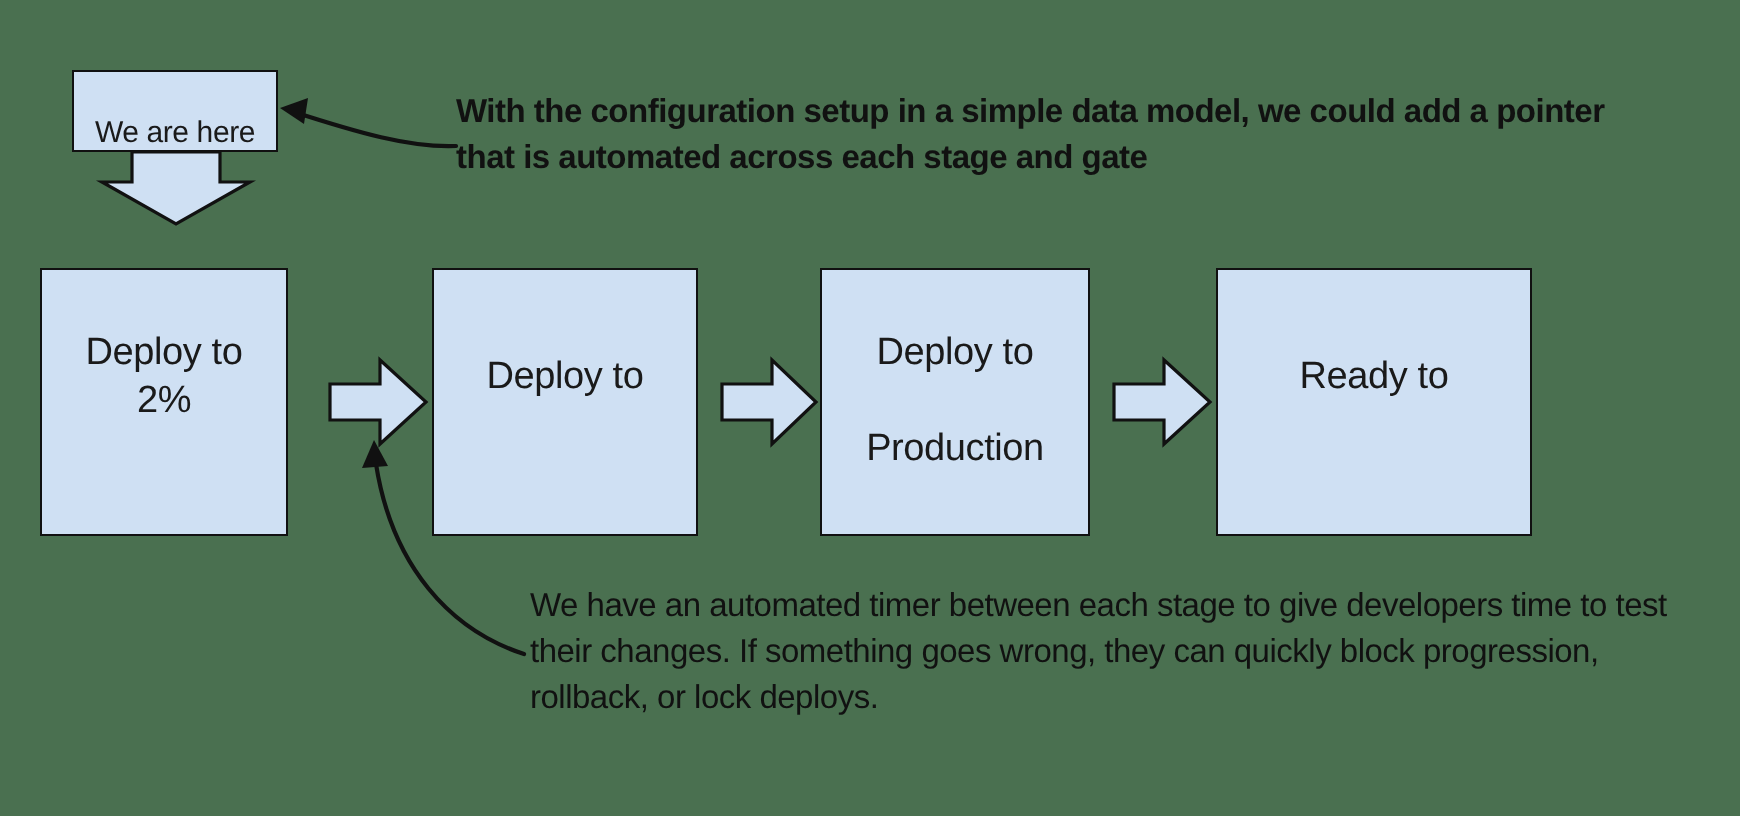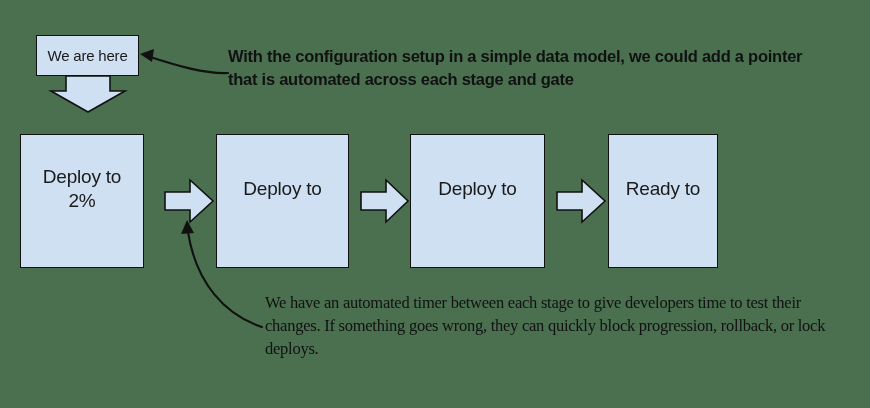--- a/index.html
+++ b/index.html
@@ -47,21 +47,21 @@
   #box-we-are-here {
     position: absolute;
     left: 36px;
     top: 35px;
     width: 103px;
     height: 41px;
     box-sizing: border-box;
     background: #cfe0f3;
     border: 1.6px solid #111111;
     display: flex;
-    align-items: center;
+    align-items: flex-end;
     justify-content: center;
     color: #1a1a1a;
     font-size: 15px;
     letter-spacing: -0.2px;
   }
   .note {
     position: absolute;
     color: #111111;
     font-size: 16.5px;
     line-height: 1.38;
@@ -71,41 +71,40 @@
   #note-top {
     left: 228px;
     top: 45px;
     width: 575px;
     font-weight: bold;
   }
   #note-bottom {
     left: 265px;
     top: 292px;
     width: 590px;
-    font-family: Liberation Serif, serif;
   }
 </style>
 </head>
 <body>
 
 <div id="canvas">
 
   <div class="stage-box" id="stage-1" style="left:20px; top:134px; width:124px; height:134px;">
     <span><span>Deploy to 2%</span><br></span>
   </div>
 
   <div class="stage-box" id="stage-2" style="left:216px; top:134px; width:133px; height:134px;">
     <span><span>Deploy to</span><br></span>
   </div>
 
   <div class="stage-box" id="stage-3" style="left:410px; top:134px; width:135px; height:134px;">
-    <span><span>Deploy to</span><br></span>
+    <span><span>Deploy to</span><br><span>Production</span></span>
   </div>
 
-  <div class="stage-box" id="stage-4" style="left:608px; top:134px; width:110px; height:134px;">
+  <div class="stage-box" id="stage-4" style="left:608px; top:134px; width:158px; height:134px;">
     <span><span>Ready to</span><br></span>
   </div>
 
   <div id="box-we-are-here">
     <span>We are here</span>
   </div>
 
   <svg class="layer" viewBox="0 0 870 408">
 
     <polygon points="66,76 110,76 110,91 125,91 88,112 51,91 66,91" fill="#cfe0f3" stroke="#111111" stroke-width="1.6" stroke-linejoin="miter"></polygon>

